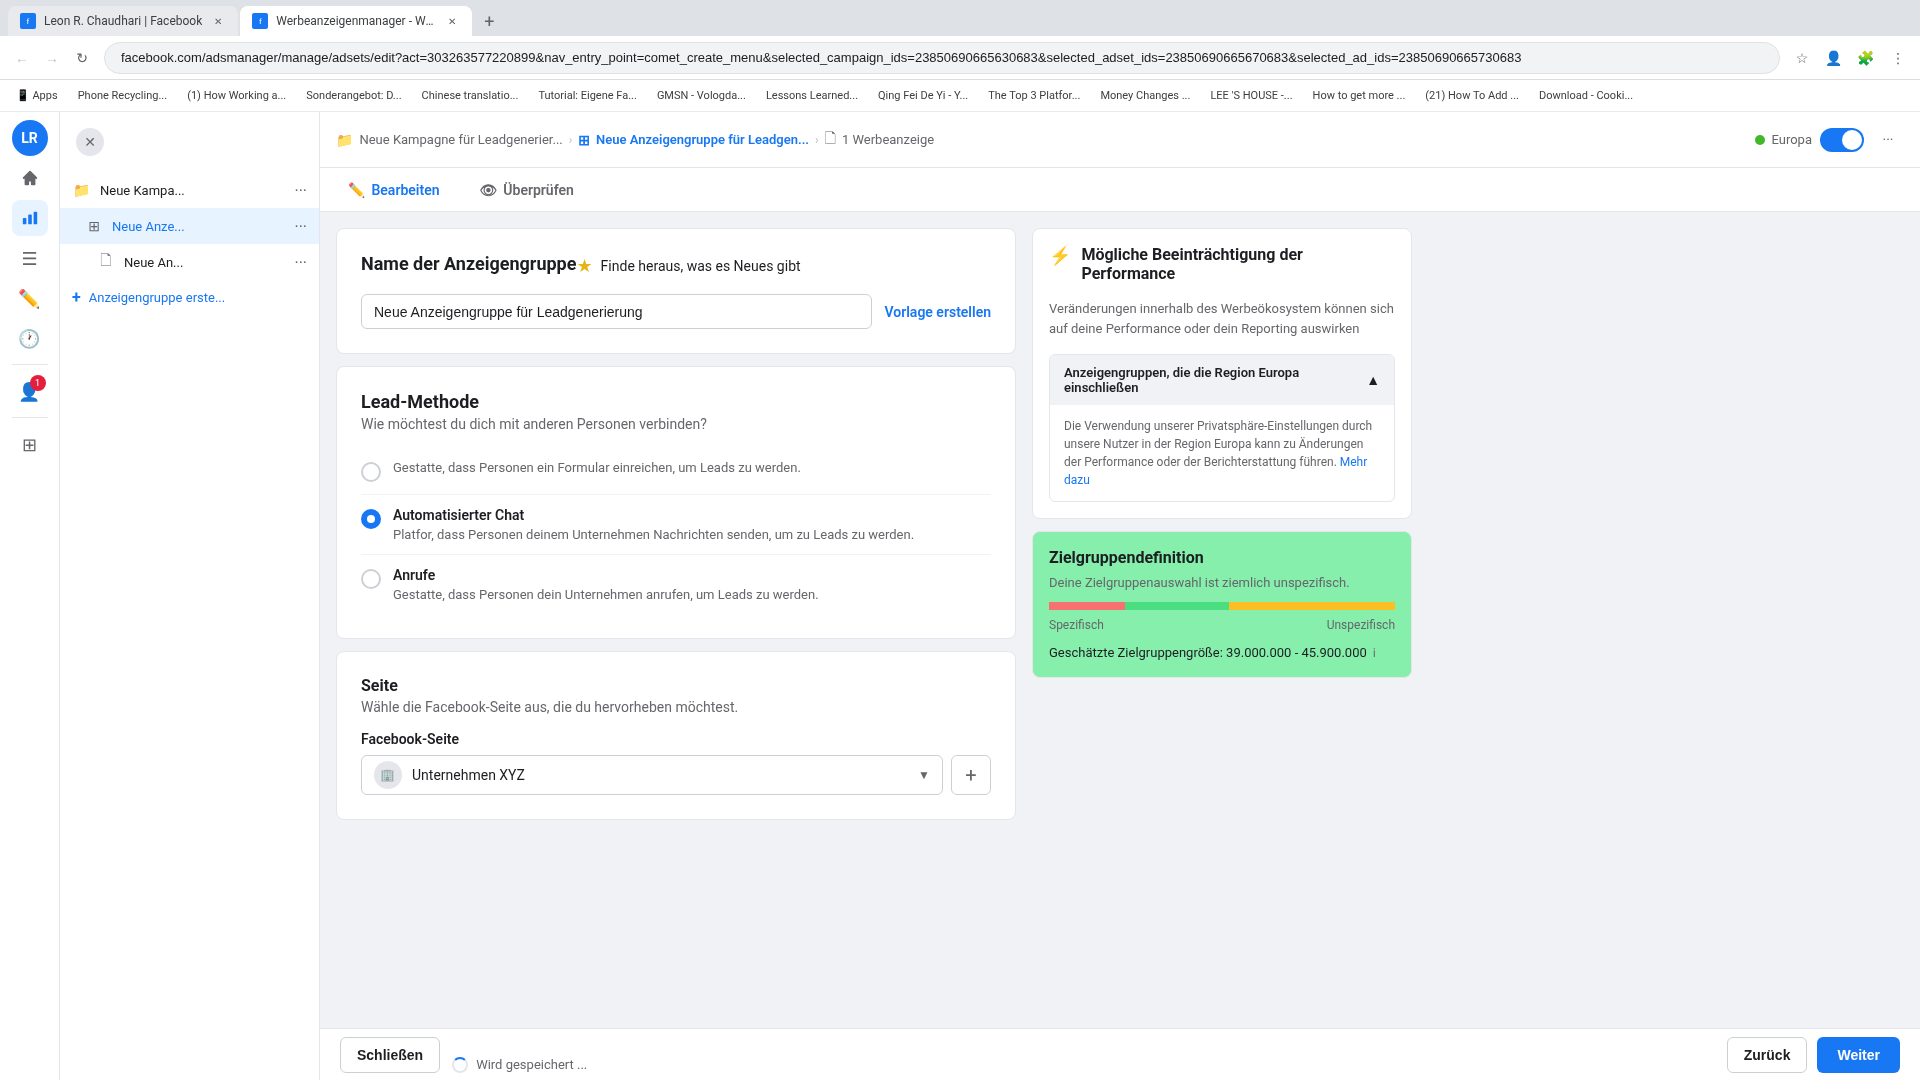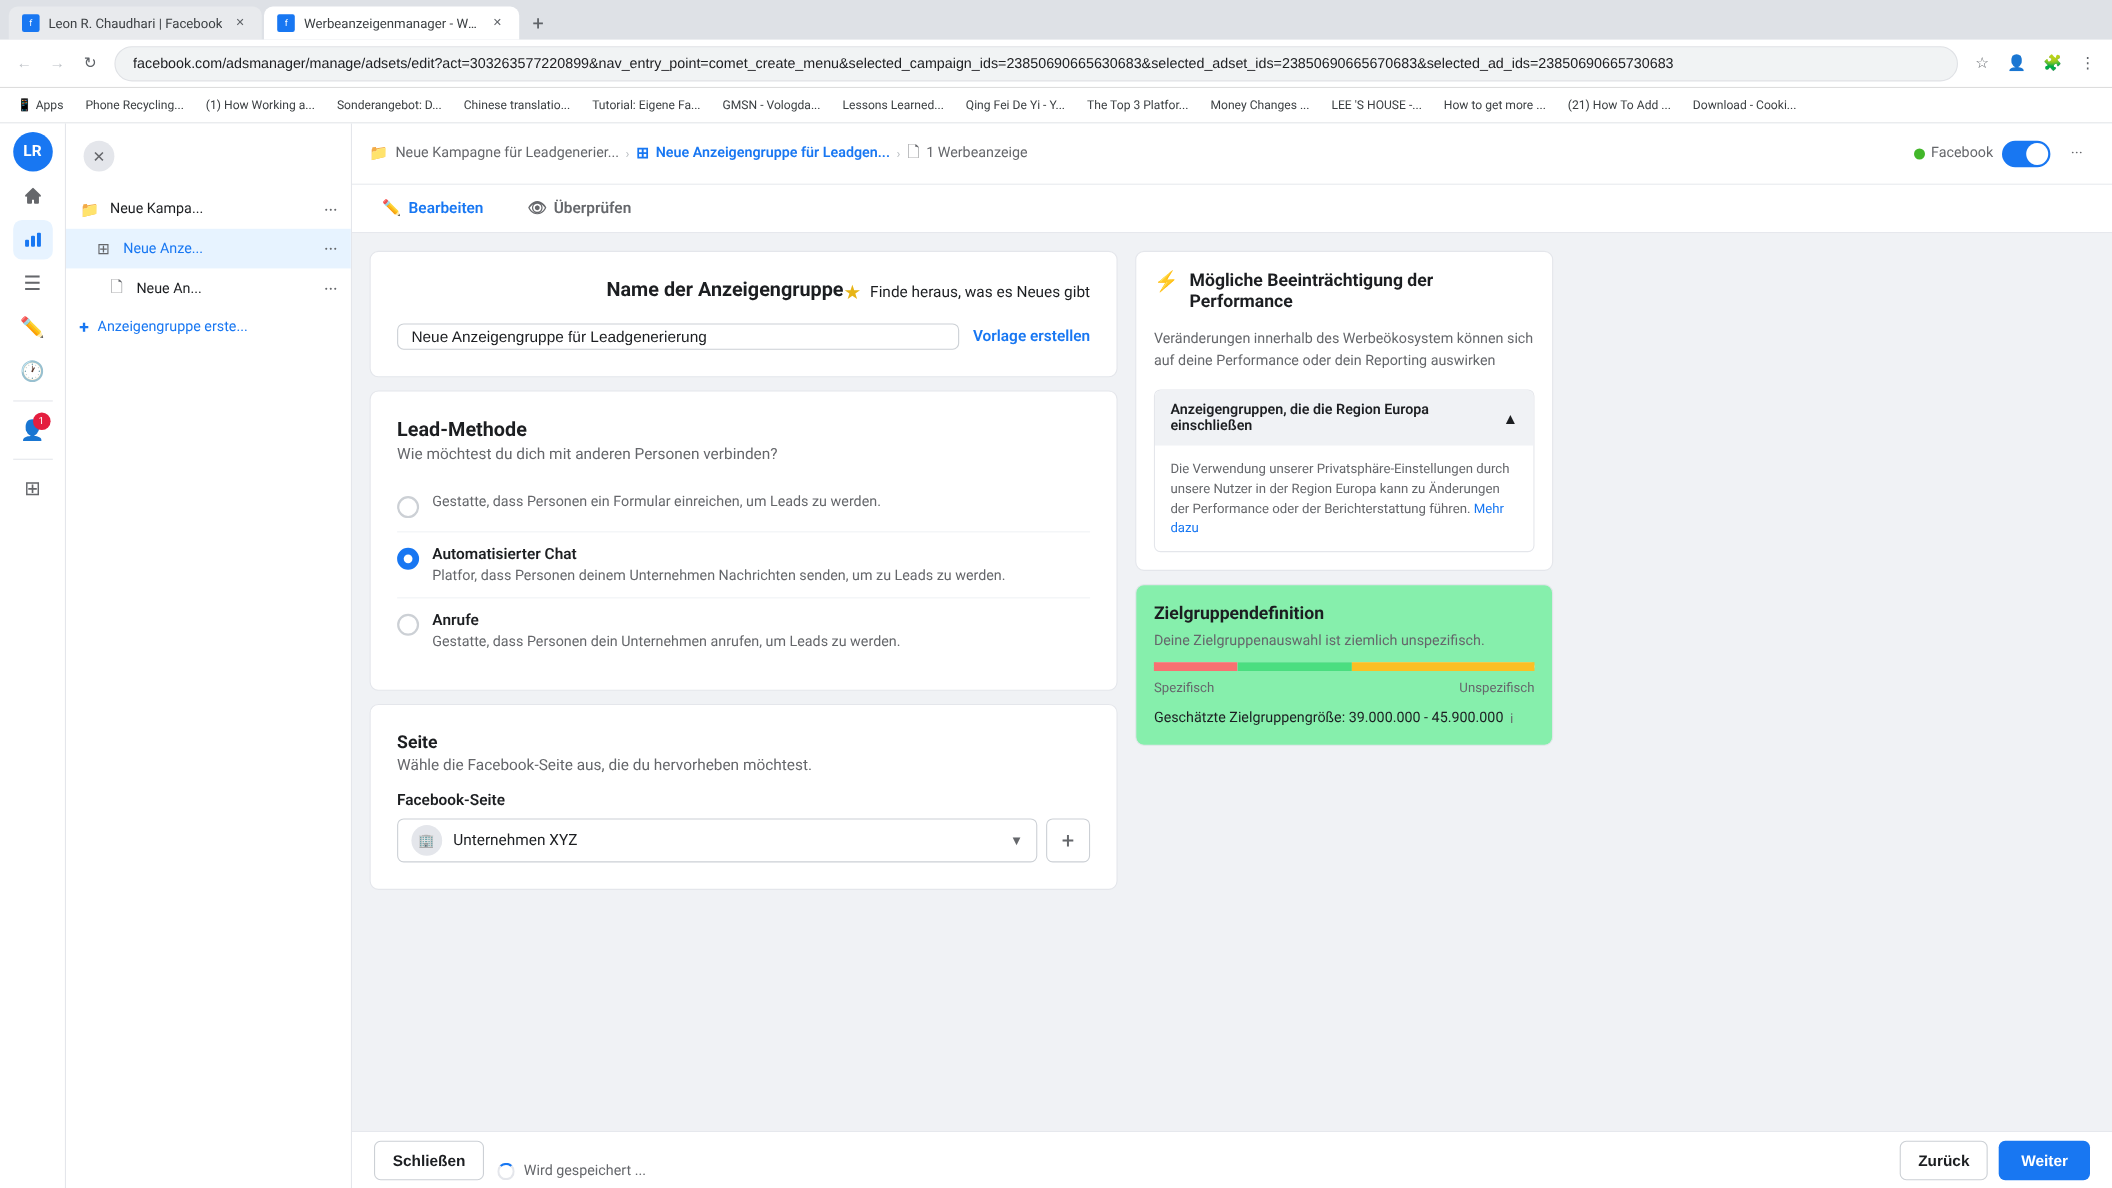--- a/index.html
+++ b/index.html
@@ -79,26 +79,26 @@
     .content-body { display: flex; flex: 1; overflow: hidden; padding: 16px; gap: 16px; overflow-y: auto; }
     
     
     .form-area { flex: 1; display: flex; flex-direction: column; gap: 12px; max-width: 680px; }
     
     .form-card { background: #fff; border-radius: 8px; padding: 24px; border: 1px solid #e4e6eb; }
     
     .form-card-title { font-size: 18px; font-weight: 700; color: #1c1e21; margin-bottom: 4px; }
     .form-card-subtitle { font-size: 14px; color: #65676b; margin-bottom: 16px; }
     
-    .name-row { display: flex; align-items: center; justify-content: flex-end; margin-bottom: 16px; }
+    .name-row { display: flex; align-items: center; justify-content: flex-start; margin-bottom: 16px; }
     .name-section { display: flex; align-items: center; gap: 8px; }
     .star-icon { color: #e7b416; font-size: 18px; }
     .find-out-text { font-size: 14px; color: #1c1e21; }
     
-    .text-input { width: 100%; height: 24px; border: 1px solid #ccd0d5; border-radius: 6px; padding: 0 12px; font-size: 14px; color: #1c1e21; }
+    .text-input { width: 100%; height: 35px; border: 1px solid #ccd0d5; border-radius: 6px; padding: 0 12px; font-size: 14px; color: #1c1e21; }
     
     .create-template-link { color: #1877f2; font-size: 14px; font-weight: 600; cursor: pointer; text-decoration: none; white-space: nowrap; }
     
     
     .lead-option { display: flex; align-items: flex-start; gap: 12px; padding: 12px 0; border-bottom: 1px solid #f0f2f5; }
     .lead-option:last-child { border-bottom: none; }
     .radio-btn { width: 20px; height: 20px; border-radius: 50%; border: 2px solid #ccd0d5; display: flex; align-items: center; justify-content: center; cursor: pointer; flex-shrink: 0; margin-top: 2px; }
     .radio-btn.selected { border-color: #1877f2; background: #1877f2; }
     .radio-inner { width: 8px; height: 8px; border-radius: 50%; background: white; }
     .lead-option-content { flex: 1; }
@@ -280,21 +280,21 @@
           <span class="breadcrumb-sep">›</span>
           <div class="breadcrumb-item">
             <span class="breadcrumb-icon">🗋</span>
             <span>1 Werbeanzeige</span>
           </div>
         </div>
 
         <div class="top-nav-actions">
           <div class="draft-badge">
             <div class="draft-dot"></div>
-            <span>Facebook</span>
+            <span>Europa</span>
           </div>
           <div class="toggle-switch">
             <div class="toggle-thumb"></div>
           </div>
           <div class="nav-more-btn">···</div>
         </div>
       </div>
 
       <div class="action-tabs">
         <div class="action-tab active">

